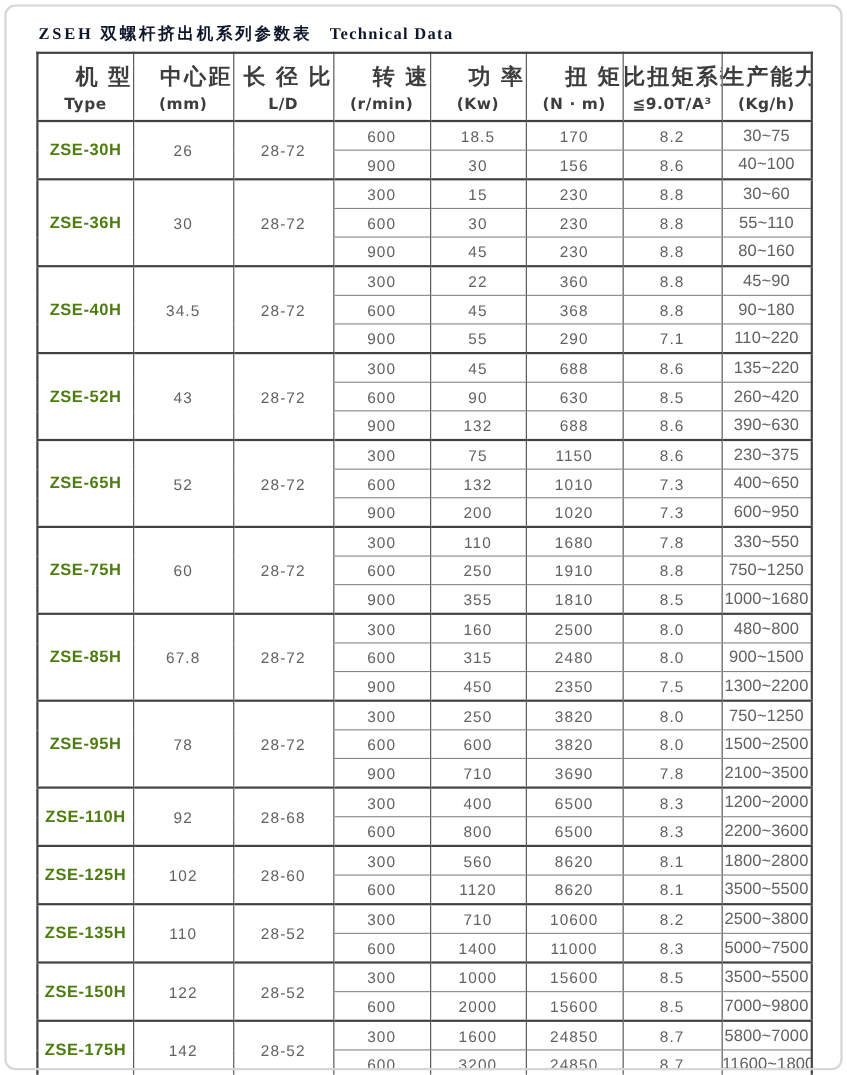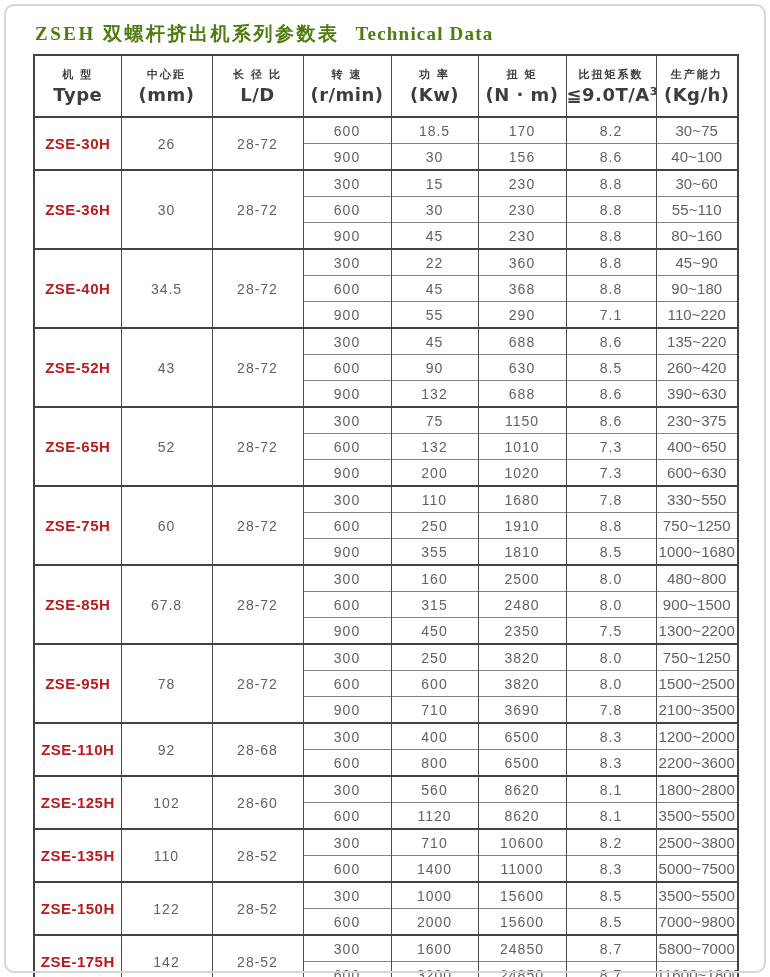--- a/index.html
+++ b/index.html
@@ -17,23 +17,23 @@
   .page-frame {
     position: absolute;
     inset: 4px;
     border: 2px solid #d6d6d6;
     border-radius: 10px;
     pointer-events: none;
   }
   .title {
     margin: 21px 0 0 35px;
     font-family: "Liberation Serif", serif;
-    font-size: 19px;
+    font-size: 15px;
     font-weight: 600;
-    color: #4d7c0f;
+    color: #0f172a;
     letter-spacing: 2.5px;
     white-space: nowrap;
   }
   .title .title-en {
     margin-left: 16px;
     letter-spacing: 1.2px;
   }
   table.spec {
     border-collapse: collapse;
     table-layout: fixed;
@@ -49,45 +49,46 @@
     white-space: nowrap;
   }
   table.spec th {
     border-left: 1px solid #4c4c4c;
     border-bottom: 2px solid #424242;
     height: 60px;
     font-weight: bold;
     color: #3d3d3d;
   }
   .hdr-l1 {
-    font-size: 11px;
+    font-size: 20px;
     letter-spacing: 2px;
     line-height: 1.6;
+    text-align: right;
   }
   .hdr-l2 {
-    font-size: 18px;
+    font-size: 14px;
     letter-spacing: 0.5px;
     line-height: 1.3;
     font-family: "DejaVu Sans", "Liberation Sans", sans-serif;
   }
   table.spec tbody td {
     border-left: 1px solid #4c4c4c;
     border-top: 1px solid #858585;
     height: 25px;
     font-size: 14px;
     color: #616161;
     letter-spacing: 1px;
   }
   table.spec tr.group-first td {
     border-top: 2px solid #424242;
   }
   table.spec td.model {
     font-weight: bold;
     font-size: 15px;
-    color: #b91c1c;
+    color: #4d7c0f;
     letter-spacing: 0.5px;
   }
   table.spec td.capacity {
     letter-spacing: 0.1px;
     font-size: 15px;
   }
 </style>
 </head>
 <body>
 
@@ -249,21 +250,21 @@
         <td>132</td>
         <td>1010</td>
         <td>7.3</td>
         <td class="capacity">400~650</td>
       </tr>
       <tr>
         <td>900</td>
         <td>200</td>
         <td>1020</td>
         <td>7.3</td>
-        <td class="capacity">600~630</td>
+        <td class="capacity">600~950</td>
       </tr>
       <tr class="group-first">
         <td class="model" rowspan="3">ZSE-75H</td>
         <td rowspan="3">60</td>
         <td rowspan="3">28-72</td>
         <td>300</td>
         <td>110</td>
         <td>1680</td>
         <td>7.8</td>
         <td class="capacity">330~550</td>

